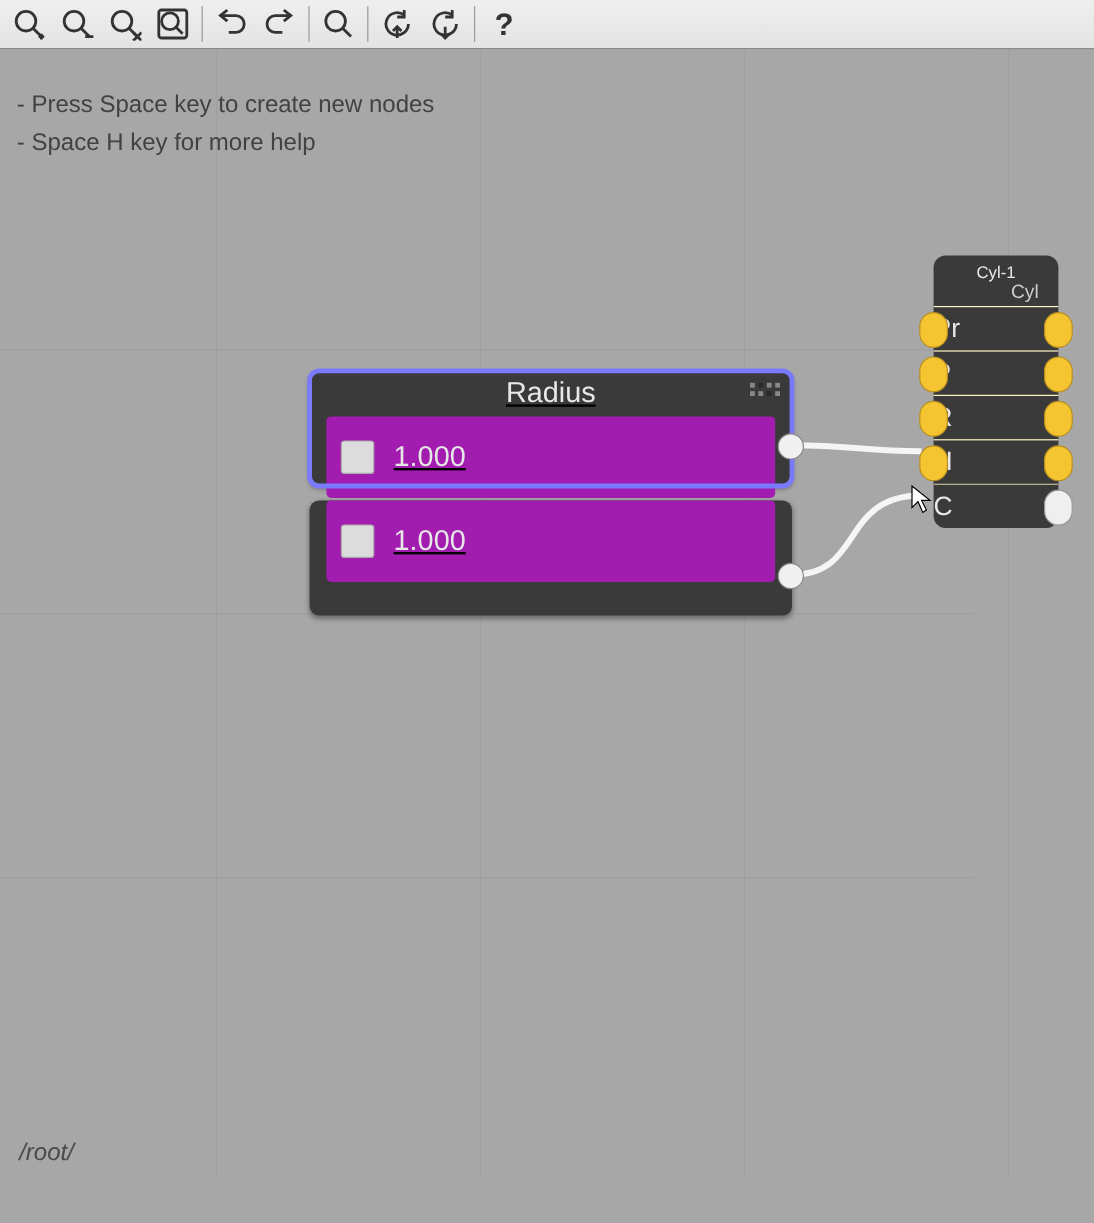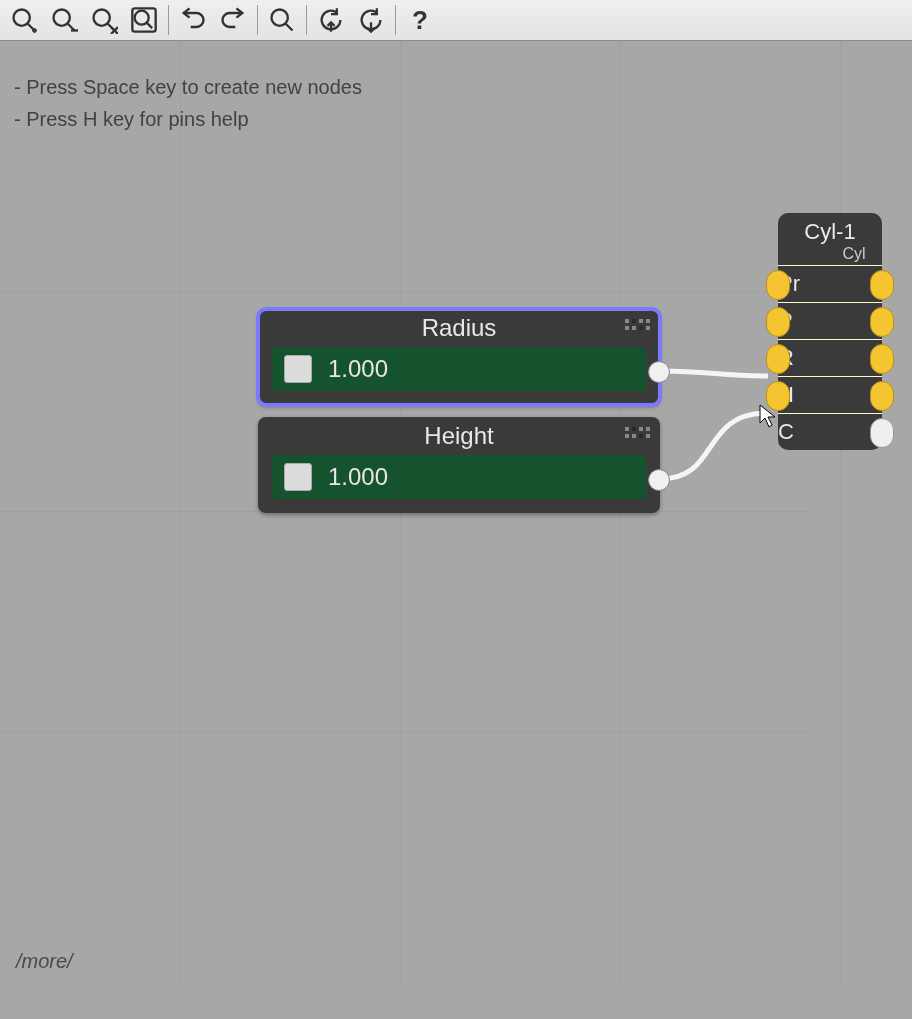--- a/index.html
+++ b/index.html
@@ -2,33 +2,33 @@
 <html><head>
 <meta charset="utf-8">
 <style>
   html,body{margin:0;padding:0;width:912px;height:1019px;overflow:hidden;font-family:Arial,Helvetica,sans-serif;background:#a7a7a7;}
   .toolbar{height:40px;background:linear-gradient(#efefef,#e3e3e3);border-bottom:1px solid #8a8a8a;display:flex;align-items:center;padding:0 4px;gap:0;}
   .tb-btn{width:40px;height:36px;display:flex;align-items:center;justify-content:center;cursor:pointer;border-radius:4px;}
   .tb-sep{width:1px;height:30px;background:#9a9a9a;margin:0 4px;}
   .canvas{position:relative;width:812px;height:940px;background:#a7a7a7;}
   .grid-v,.grid-h{position:absolute;background:rgba(0,0,0,0.04);}
   .help{position:absolute;left:14px;top:30px;color:#424242;font-size:20px;line-height:32px;}
-  .node{position:absolute;background:#3a3a3a;border-radius:8px;box-shadow:0 2px 4px rgba(0,0,0,0.35);}
+  .node{position:absolute;background:#3a3a3a;border-radius:8px;box-shadow:0 2px 4px rgba(0,0,0,0.35);text-decoration:underline;}
   .node.selected{outline:4px solid #7a7aff;outline-offset:-2px;}
   .node-hdr{height:38px;display:flex;align-items:center;justify-content:center;color:#e8e8e8;font-size:24px;position:relative;}
   .node-grip{position:absolute;right:10px;top:10px;display:grid;grid-template-columns:repeat(4,4px);grid-template-rows:repeat(2,4px);gap:3px;}
   .node-grip i{display:block;width:4px;height:4px;background:#2a2a2a;}
   .node-grip i.on{background:#888;}
-  .node-val{height:44px;margin:0 14px 14px 14px;background:#14532d;border-radius:4px;display:flex;align-items:center;gap:16px;padding:0 12px;}
+  .node-val{height:44px;margin:0 14px 14px 14px;background:#a21caf;border-radius:4px;display:flex;align-items:center;gap:16px;padding:12px 12px;}
   .thumb{width:26px;height:26px;background:#dcdcdc;border-radius:3px;border:1px solid #aaa;}
   .val-text{color:#e6e6e6;font-size:24px;}
   .out-pin{position:absolute;width:20px;height:20px;border-radius:50%;background:#f0f0f0;border:1px solid #888;right:-10px;}
   .cyl{position:absolute;background:#3a3a3a;border-radius:10px;color:#e8e8e8;}
   .cyl-hdr{text-align:center;padding:6px 0 2px 0;}
-  .cyl-title{font-size:22px;}
+  .cyl-title{font-size:14px;}
   .cyl-sub{font-size:16px;color:#ccc;padding-left:48px;}
   .cyl-row{position:relative;height:36px;border-top:1px solid #fef9c3;display:flex;align-items:center;justify-content:flex-start;font-size:22px;}
   .pin{position:absolute;width:22px;height:28px;border-radius:12px;top:4px;}
   .pin.l{left:-12px;}
   .pin.r{right:-12px;}
   .pin.y{background:#f5c431;border:1px solid #b89020;}
   .pin.w{background:#efefef;border:1px solid #999;}
   .status{position:absolute;left:16px;bottom:8px;color:#4a4a4a;font-size:20px;font-style:italic;}
   svg.icon{width:28px;height:28px;}
   .wires{position:absolute;left:0;top:0;pointer-events:none;}
@@ -116,21 +116,21 @@
   <div class="grid-v" style="left:180px;top:0;width:1px;height:100%"></div>
   <div class="grid-v" style="left:400px;top:0;width:1px;height:100%"></div>
   <div class="grid-v" style="left:620px;top:0;width:1px;height:100%"></div>
   <div class="grid-v" style="left:840px;top:0;width:1px;height:100%"></div>
   <div class="grid-h" style="top:250px;left:0;height:1px;width:100%"></div>
   <div class="grid-h" style="top:470px;left:0;height:1px;width:100%"></div>
   <div class="grid-h" style="top:690px;left:0;height:1px;width:100%"></div>
 
   <div class="help">
     <div>- Press Space key to create new nodes</div>
-    <div>- Press H key for pins help</div>
+    <div>- Space H key for more help</div>
   </div>
 
   <svg class="wires" width="912" height="940">
     <path d="M660 330 C 710 330, 720 335, 768 335" stroke="#f5f5f5" stroke-width="5" fill="none"></path>
     <path d="M660 438 C 720 438, 700 372, 768 372" stroke="#f5f5f5" stroke-width="5" fill="none"></path>
   </svg>
 
   <div class="node selected" style="left:258px;top:268px;width:402px;height:96px">
     <div class="node-hdr">
       <span>Radius</span>
@@ -146,33 +146,20 @@
         </div>
     </div>
     <div class="node-val">
       <div class="thumb"></div>
       <span class="val-text">1.000</span>
     </div>
     <div class="out-pin" style="top:52px"></div>
   </div>
 
   <div class="node" style="left:258px;top:376px;width:402px;height:96px">
-    <div class="node-hdr">
-      <span>Height</span>
-      <div class="node-grip">
-          <i class="on"></i>
-          <i></i>
-          <i class="on"></i>
-          <i class="on"></i>
-          <i class="on"></i>
-          <i class="on"></i>
-          <i></i>
-          <i class="on"></i>
-        </div>
-    </div>
     <div class="node-val">
       <div class="thumb"></div>
       <span class="val-text">1.000</span>
     </div>
     <div class="out-pin" style="top:52px"></div>
   </div>
 
   <div class="cyl" style="left:778px;top:172px;width:104px">
     <div class="cyl-hdr">
       <div class="cyl-title">Cyl-1</div>
@@ -201,14 +188,14 @@
     <div class="cyl-row" style="border-radius:0 0 10px 10px">
       <span>C</span>
       <span class="pin r w"></span>
     </div>
   </div>
 
   <svg class="cursor" style="left:758px;top:362px" viewBox="0 0 20 26">
       <path d="M2 2 L2 20 L7 15 L11 24 L14 22 L10 14 L17 14 Z" fill="#fff" stroke="#000" stroke-width="1"></path>
     </svg>
 
-  <div class="status">/more/</div>
+  <div class="status">/root/</div>
 </div>
 
 </body></html>

